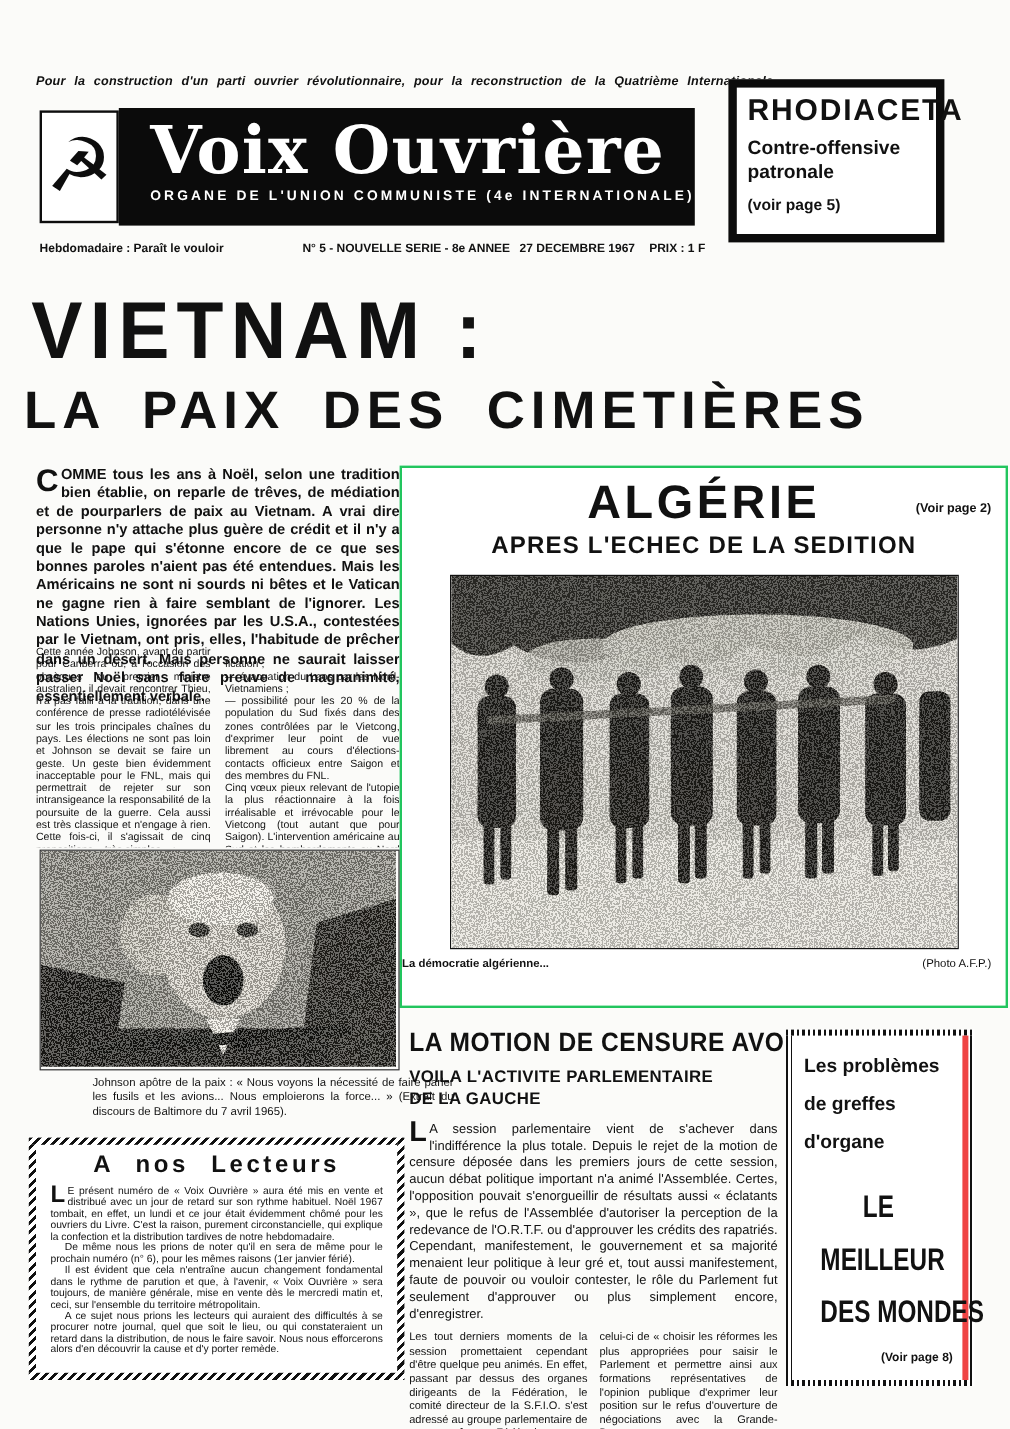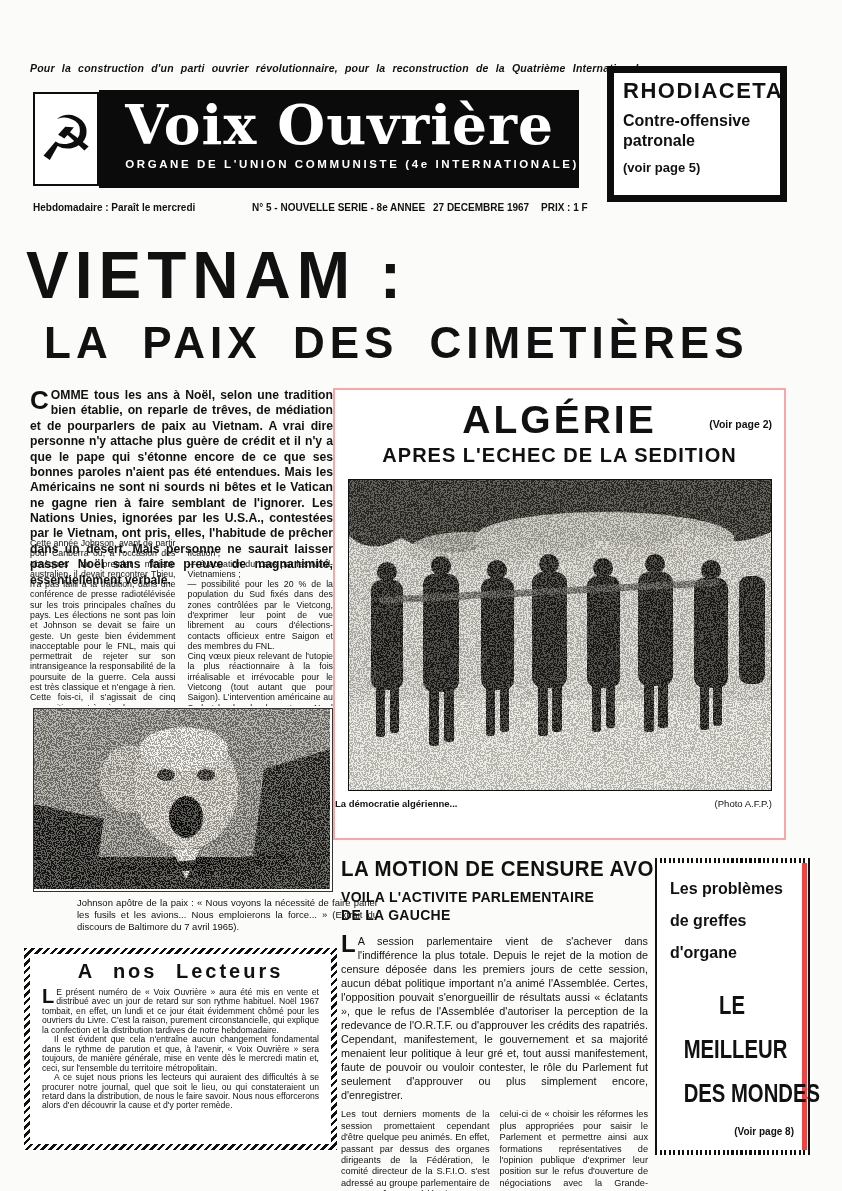--- a/index.html
+++ b/index.html
@@ -15,41 +15,41 @@
   .masthead{left:33px;top:90px;width:546px;height:98px;display:flex;}
   .logo-box{width:86px;height:94px;background:#fff;border:2px solid #0d0d0d;box-sizing:border-box;
             display:flex;align-items:center;justify-content:center;font-size:62px;line-height:1;color:#0d0d0d;margin-top:2px;}
   .mast-band{flex:1;background:#0b0b0b;color:#ffffff;padding:6px 0 0 26px;box-sizing:border-box;}
   .mast-title{font-family:"DejaVu Serif",serif;font-weight:700;font-size:55px;line-height:1.05;letter-spacing:1px;white-space:nowrap;}
   .mast-sub{font-size:11.5px;font-weight:700;letter-spacing:2.6px;margin-top:4px;white-space:nowrap;}
 
   
   .rho{left:607px;top:66px;width:180px;height:136px;border:7px solid #0c0c0c;background:#fff;
        box-sizing:border-box;padding:5px 9px;}
-  .rho-title{font-size:22px;font-weight:800;letter-spacing:1.5px;text-align:center;}
+  .rho-title{font-size:25px;font-weight:800;letter-spacing:1.5px;text-align:center;}
   .rho-sub{font-size:16px;font-weight:800;line-height:1.25;margin-top:7px;}
   .rho-ref{font-size:13px;font-weight:800;margin-top:9px;}
 
   
   .dl{top:202px;font-size:10px;font-weight:700;white-space:nowrap;}
 
   
   .hl1{left:26px;top:236px;font-size:64px;font-weight:900;letter-spacing:6px;white-space:nowrap;
        transform:scaleY(1.05);transform-origin:left top;}
-  .hl2{left:44px;top:318px;font-size:44px;font-weight:900;letter-spacing:5px;word-spacing:14px;white-space:nowrap;}
+  .hl2{left:20px;top:318px;font-size:44px;font-weight:900;letter-spacing:5px;word-spacing:14px;white-space:nowrap;}
 
   
   .v-lead{left:30px;top:388px;width:303px;font-size:12.2px;font-weight:700;line-height:1.26;
           text-align:justify;overflow:hidden;}
   .v-lead::first-letter{float:left;font-size:26px;line-height:.85;padding:1px 2px 0 0;}
   .v-cols{left:30px;top:514px;width:303px;height:192px;display:flex;gap:12px;overflow:hidden;}
   .v-col{flex:1;font-size:8.8px;line-height:1.17;text-align:justify;white-space:pre-line;margin-top:24px;}
 
   
-  .alg{left:333px;top:388px;width:453px;height:452px;border:2px solid #fca5a5;background:#fff;box-sizing:border-box;}
+  .alg{left:333px;top:388px;width:507px;height:452px;border:2px solid #22c55e;background:#fff;box-sizing:border-box;}
   .alg-title{text-align:center;font-size:39px;font-weight:800;letter-spacing:3px;margin-top:8px;}
   .alg-ref{position:absolute;right:12px;top:28px;font-size:10.5px;font-weight:700;}
   .alg-sub{text-align:center;font-size:20px;font-weight:800;letter-spacing:1px;margin-top:2px;}
   .alg-photo{margin:12px auto 0;width:422px;height:310px;border:1px solid #111;overflow:hidden;}
   .alg-cap-row{position:relative;margin-top:7px;height:14px;font-size:9.5px;font-weight:700;}
   .alg-cap{position:absolute;left:0;right:0;text-align:left;}
   .alg-credit{position:absolute;right:12px;font-weight:400;}
 
   
   .joh-photo{left:33px;top:708px;width:298px;height:182px;border:1px solid #333;overflow:hidden;}
@@ -99,21 +99,21 @@
       <div class="mast-sub">ORGANE DE L'UNION COMMUNISTE (4e INTERNATIONALE)</div>
     </div>
   </div>
 
   <div class="abs rho">
     <div class="rho-title">RHODIACETA</div>
     <div class="rho-sub">Contre-offensive patronale</div>
     <div class="rho-ref">(voir page 5)</div>
   </div>
 
-  <div class="abs dl" style="left:33px;">Hebdomadaire : Paraît le mercredi</div>
+  <div class="abs dl" style="left:33px;">Hebdomadaire : Paraît le vouloir</div>
   <div class="abs dl" style="left:252px;">N° 5 - NOUVELLE SERIE - 8e ANNEE</div>
   <div class="abs dl" style="left:433px;">27 DECEMBRE 1967</div>
   <div class="abs dl" style="left:541px;">PRIX : 1 F</div>
 
   <div class="abs hl1">VIETNAM :</div>
   <div class="abs hl2">LA PAIX DES CIMETIÈRES</div>
 
   <div class="abs v-lead">COMME tous les ans à Noël, selon une tradition bien établie, on reparle de trêves, de médiation et de pourparlers de paix au Vietnam. A vrai dire personne n'y attache plus guère de crédit et il n'y a que le pape qui s'étonne encore de ce que ses bonnes paroles n'aient pas été entendues. Mais les Américains ne sont ni sourds ni bêtes et le Vatican ne gagne rien à faire semblant de l'ignorer. Les Nations Unies, ignorées par les U.S.A., contestées par le Vietnam, ont pris, elles, l'habitude de prêcher dans un désert. Mais personne ne saurait laisser passer Noël sans faire preuve de magnanimité, essentiellement verbale.</div>
   <div class="abs v-cols">
     <div class="v-col">Cette année Johnson, avant de partir pour Canberra où, à l'occasion des obsèques du premier ministre australien, il devait rencontrer Thieu, n'a pas failli à la tradition, dans une conférence de presse radiotélévisée sur les trois principales chaînes du pays. Les élections ne sont pas loin et Johnson se devait se faire un geste. Un geste bien évidemment inacceptable pour le FNL, mais qui permettrait de rejeter sur son intransigeance la responsabilité de la poursuite de la guerre. Cela aussi est très classique et n'engage à rien. Cette fois-ci, il s'agissait de cinq propositions « très simples » :
@@ -236,20 +236,21 @@
       <rect x="40" y="152" width="220" height="10" rx="4" fill="#1b1a16" transform="rotate(-4 150 157)"></rect>
       <circle cx="168" cy="158" r="10" fill="#11100d"></circle>
       <rect width="296" height="180" filter="url(#grainB)" opacity="0.3"></rect>
     </svg>
   </div>
   <div class="abs joh-cap">Johnson apôtre de la paix : « Nous voyons la nécessité de faire parler les fusils et les avions... Nous emploierons la force... » (Extrait du discours de Baltimore du 7 avril 1965).</div>
 
   <div class="abs lect">
     <div class="lect-title">A nos Lecteurs</div>
     <p class="first">LE présent numéro de « Voix Ouvrière » aura été mis en vente et distribué avec un jour de retard sur son rythme habituel. Noël 1967 tombait, en effet, un lundi et ce jour était évidemment chômé pour les ouvriers du Livre. C'est la raison, purement circonstancielle, qui explique la confection et la distribution tardives de notre hebdomadaire.</p>
+    <p class="ind">De même nous les prions de noter qu'il en sera de même pour le prochain numéro (n° 6), pour les mêmes raisons (1er janvier férié).</p>
     <p class="ind">Il est évident que cela n'entraîne aucun changement fondamental dans le rythme de parution et que, à l'avenir, « Voix Ouvrière » sera toujours, de manière générale, mise en vente dès le mercredi matin et, ceci, sur l'ensemble du territoire métropolitain.</p>
     <p class="ind">A ce sujet nous prions les lecteurs qui auraient des difficultés à se procurer notre journal, quel que soit le lieu, ou qui constateraient un retard dans la distribution, de nous le faire savoir. Nous nous efforcerons alors d'en découvrir la cause et d'y porter remède.</p>
   </div>
 
   <div class="abs mot">
     <div class="mot-title">LA MOTION DE CENSURE AVORTEE</div>
     <div class="mot-sub">
       <div>VOILA L'ACTIVITE PARLEMENTAIRE</div>
       <div>DE LA GAUCHE</div>
     </div>

